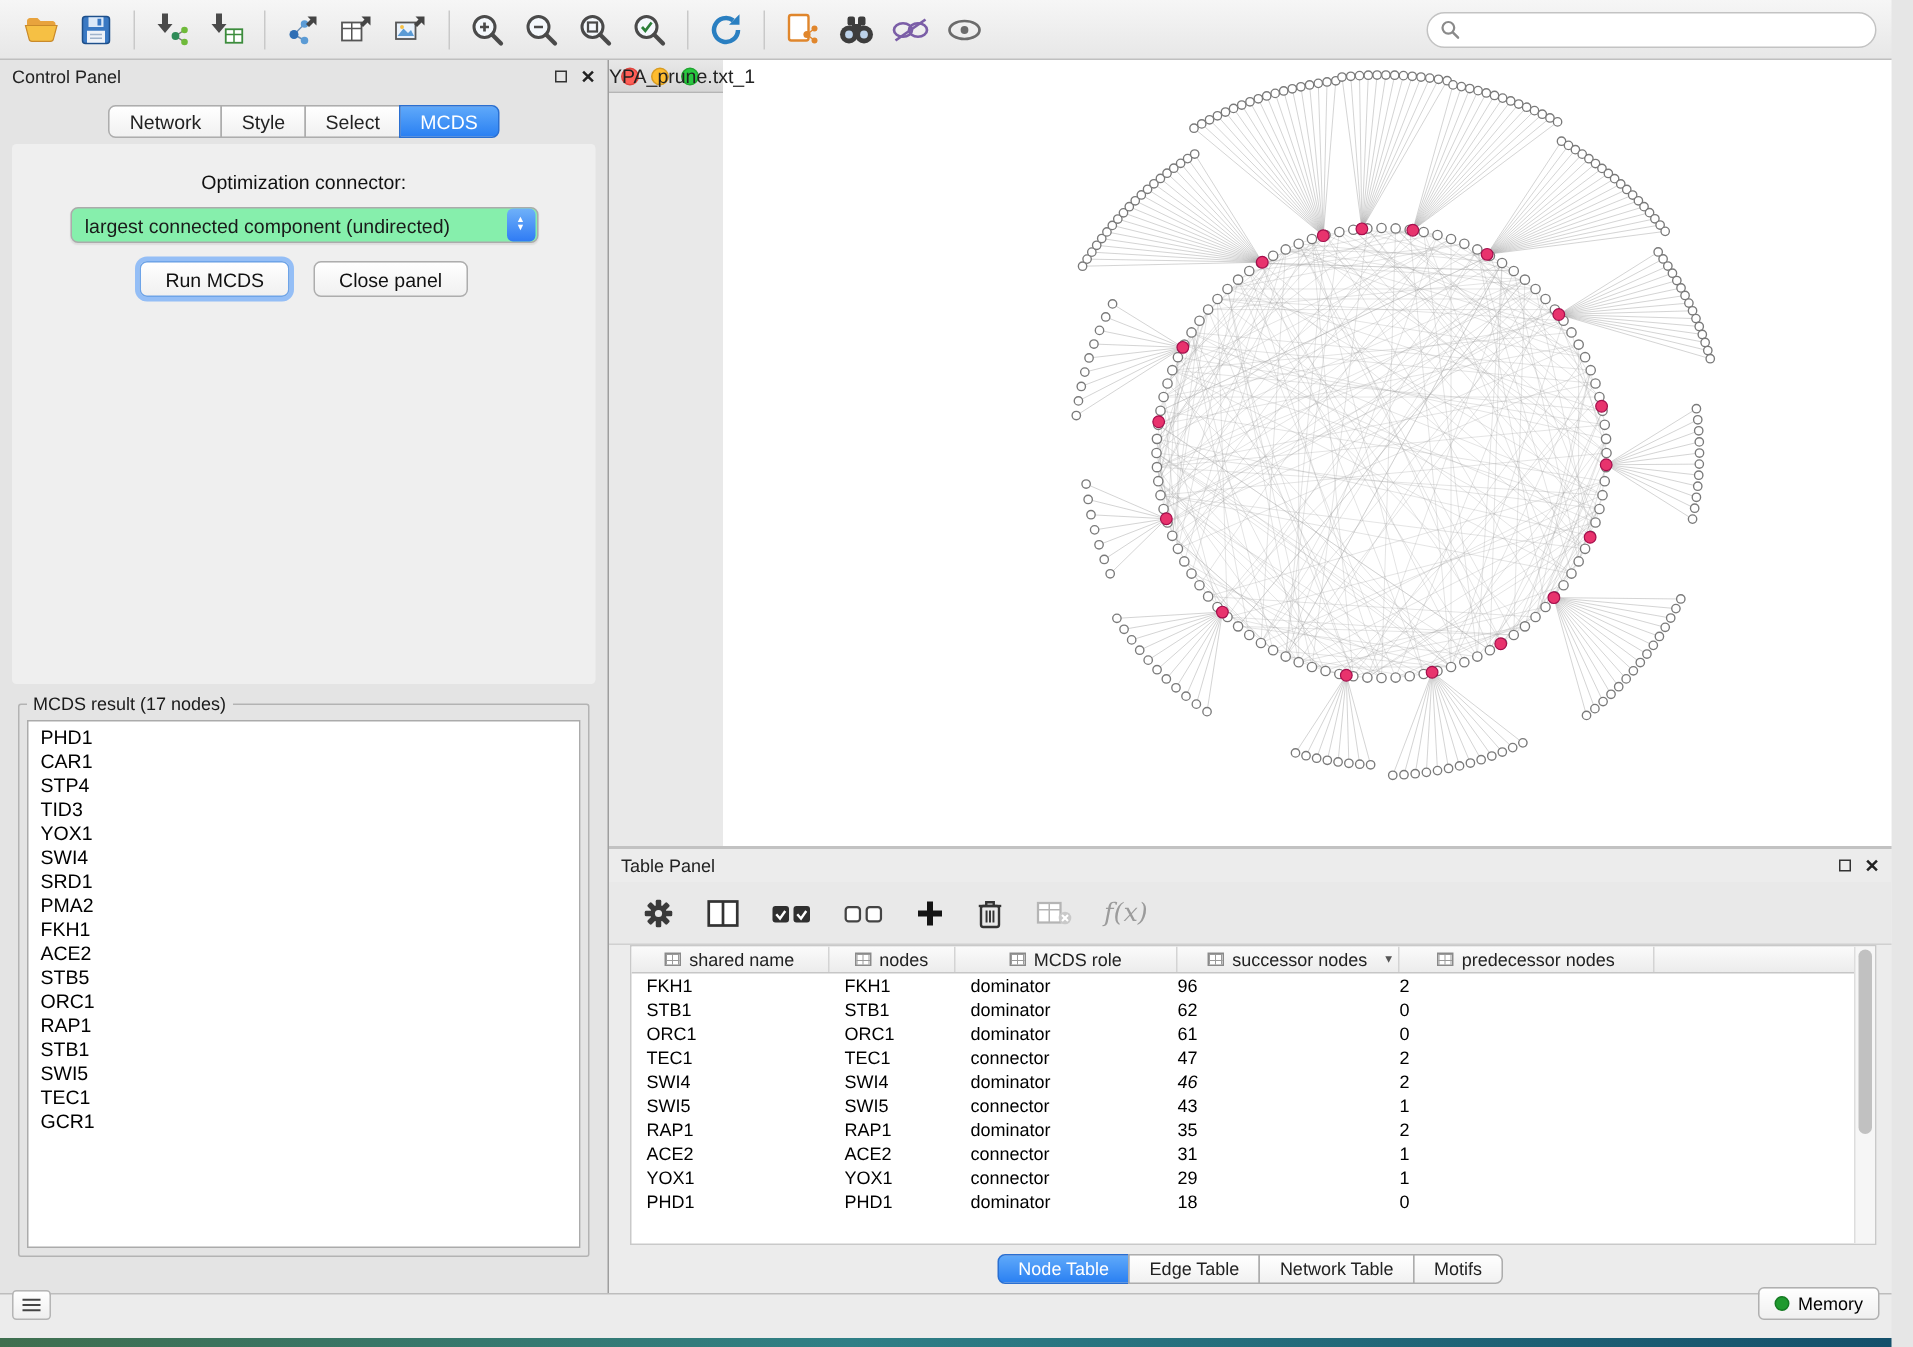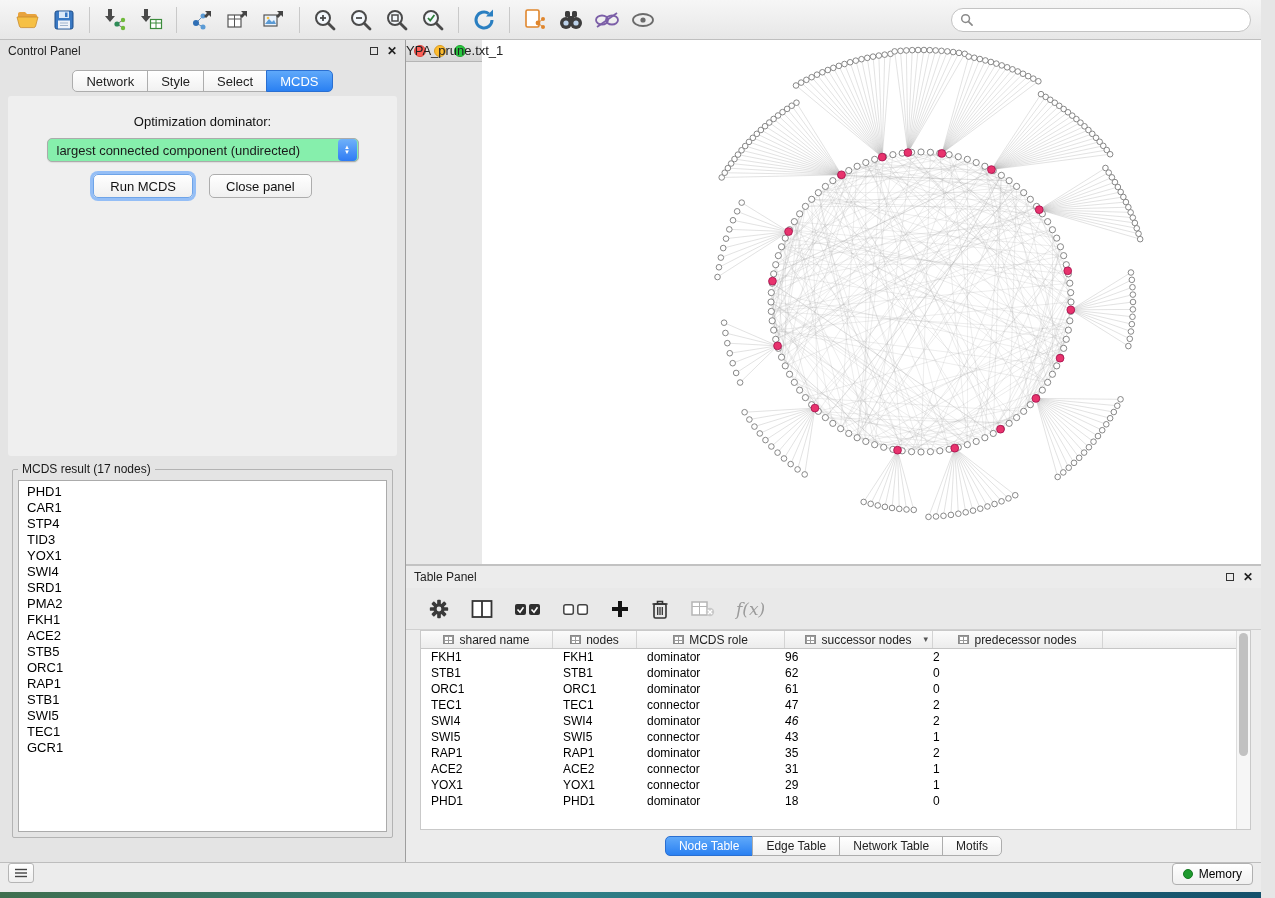--- a/index.html
+++ b/index.html
@@ -66,21 +66,21 @@
   .tbody { overflow:hidden; }
   .tr { display:flex; height:16px; cursor:default; }
   .td { font-size:12px; line-height:16px; padding-left:10px; white-space:nowrap; overflow:hidden; flex:0 0 auto; color:#000; }
   .td.num { text-align:left; padding-left:0; padding-right:16px; }
   .vscroll { position:absolute; top:0; right:0; width:14px; height:100%; background:#f6f6f6; border-left:1px solid #ddd; }
   .vthumb { position:absolute; top:2px; left:2px; width:9px; height:62%; background:#c1c1c1; border-radius:5px; }
   .tbl-tabs { height:32px; flex:0 0 32px; display:flex; align-items:center; justify-content:center; }
   .tbl-tabs .seg-btn { height:20px; font-size:12px; }
 
   
-  .status-bar { height:30px; flex:0 0 30px; background:#ececec; border-top:1px solid #bdbdbd; display:flex; align-items:flex-start; padding:0 8px; }
+  .status-bar { height:30px; flex:0 0 30px; background:#ececec; border-top:1px solid #bdbdbd; display:flex; align-items:flex-end; padding:12px 8px; }
   .panel-menu-btn { width:26px; height:20px; border:1px solid #b5b5b5; border-radius:3px; background:linear-gradient(#fff,#efefef); display:flex; align-items:center; justify-content:center; cursor:pointer; }
   .memory-btn { margin-left:auto; height:22px; border:1px solid #b0b0b0; border-radius:4px; background:linear-gradient(#fff,#f0f0f0); display:flex; align-items:center; gap:6px; padding:0 10px; font-size:12px; cursor:pointer; }
   .memory-dot { width:10px; height:10px; border-radius:50%; background:#1f9a2e; border:1px solid #157a22; }
   .desktop-strip { height:6px; flex:0 0 6px; background:linear-gradient(90deg,#3f6f4f 0%, #2f7f86 45%, #14506b 100%); }
 </style>
 </head>
 <body>
 
 <div id="app">
 
@@ -244,21 +244,21 @@
           <span class="close-x">✕</span>
         </span>
       </div>
       <div class="tabs-row">
           <div class="seg-btn">Network</div>
           <div class="seg-btn">Style</div>
           <div class="seg-btn">Select</div>
           <div class="seg-btn active">MCDS</div>
         </div>
       <div class="tab-card">
-        <div class="opt-label">Optimization dominator:</div>
+        <div class="opt-label">Optimization connector:</div>
         <div class="combo">
           <span class="combo-text">largest connected component (undirected)</span>
           <span class="combo-btn">
               <span>▲</span>
               <span>▼</span>
             </span>
         </div>
         <div class="btn-row">
           <button class="mac-btn focus">Run MCDS</button>
           <button class="mac-btn">Close panel</button>

